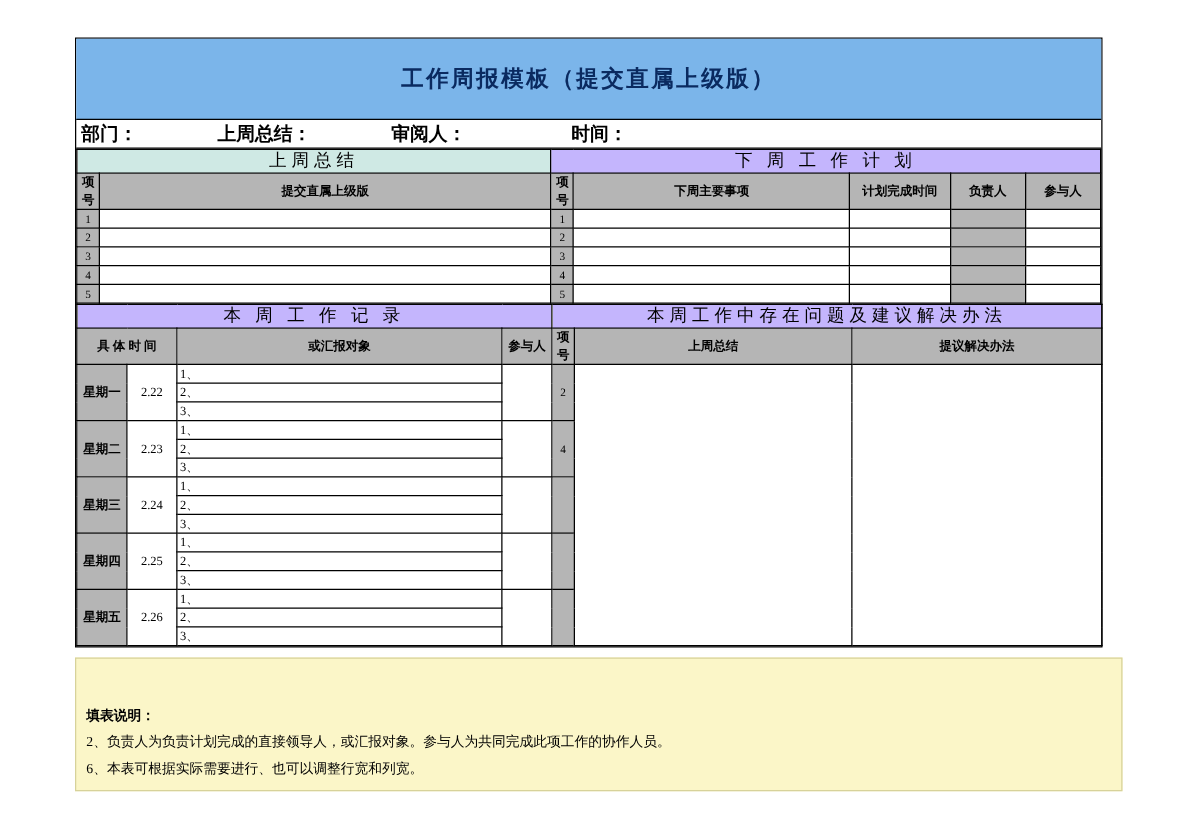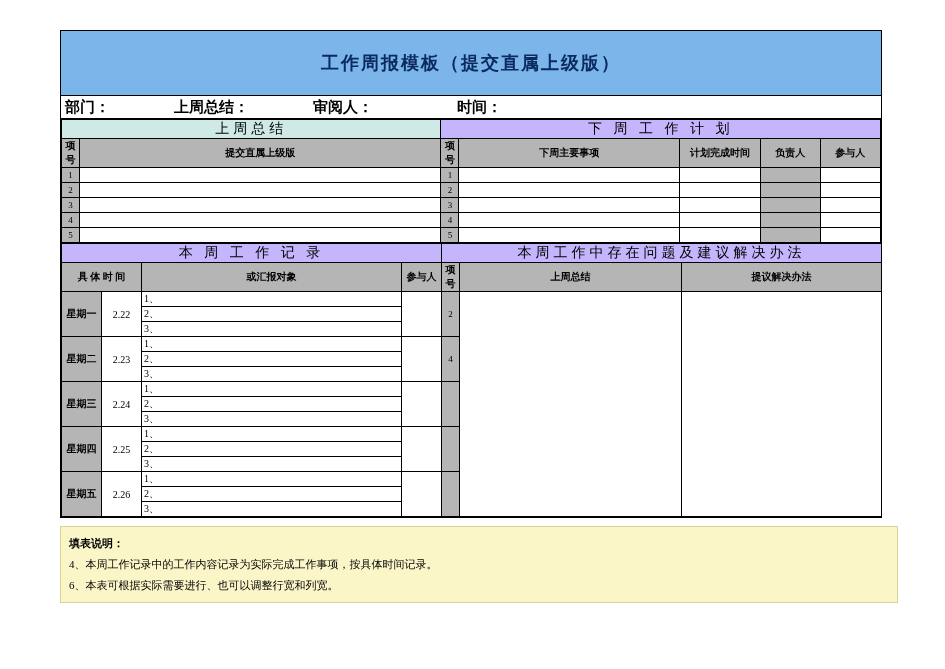--- a/index.html
+++ b/index.html
@@ -88,20 +88,21 @@
   }
   .notes .title2 {
     font-weight: bold;
     background: transparent;
     border: none;
     color: #000;
     text-align: left;
     padding: 0;
     font-size: 11px;
     letter-spacing: 0;
+    margin-top: 30px;
   }
 </style>
 </head>
 <body>
 
 <div class="sheet">
 
   <div class="title">工作周报模板（提交直属上级版）</div>
 
   <div class="info-row">
@@ -280,16 +281,16 @@
         </tr>
     <tr>
           <td class="left">3、</td>
         </tr>
   </tbody>
     </table>
 </div>
 
 <div class="notes">
   <div class="title2">填表说明：</div>
-  <div>4、本周工作记录中的工作内容记录为实际完成工作事项，按具体时间记录。</div>
+  <div>2、负责人为负责计划完成的直接领导人，或汇报对象。参与人为共同完成此项工作的协作人员。</div>
   <div>6、本表可根据实际需要进行、也可以调整行宽和列宽。</div>
 
 </div>
 
 </body></html>

